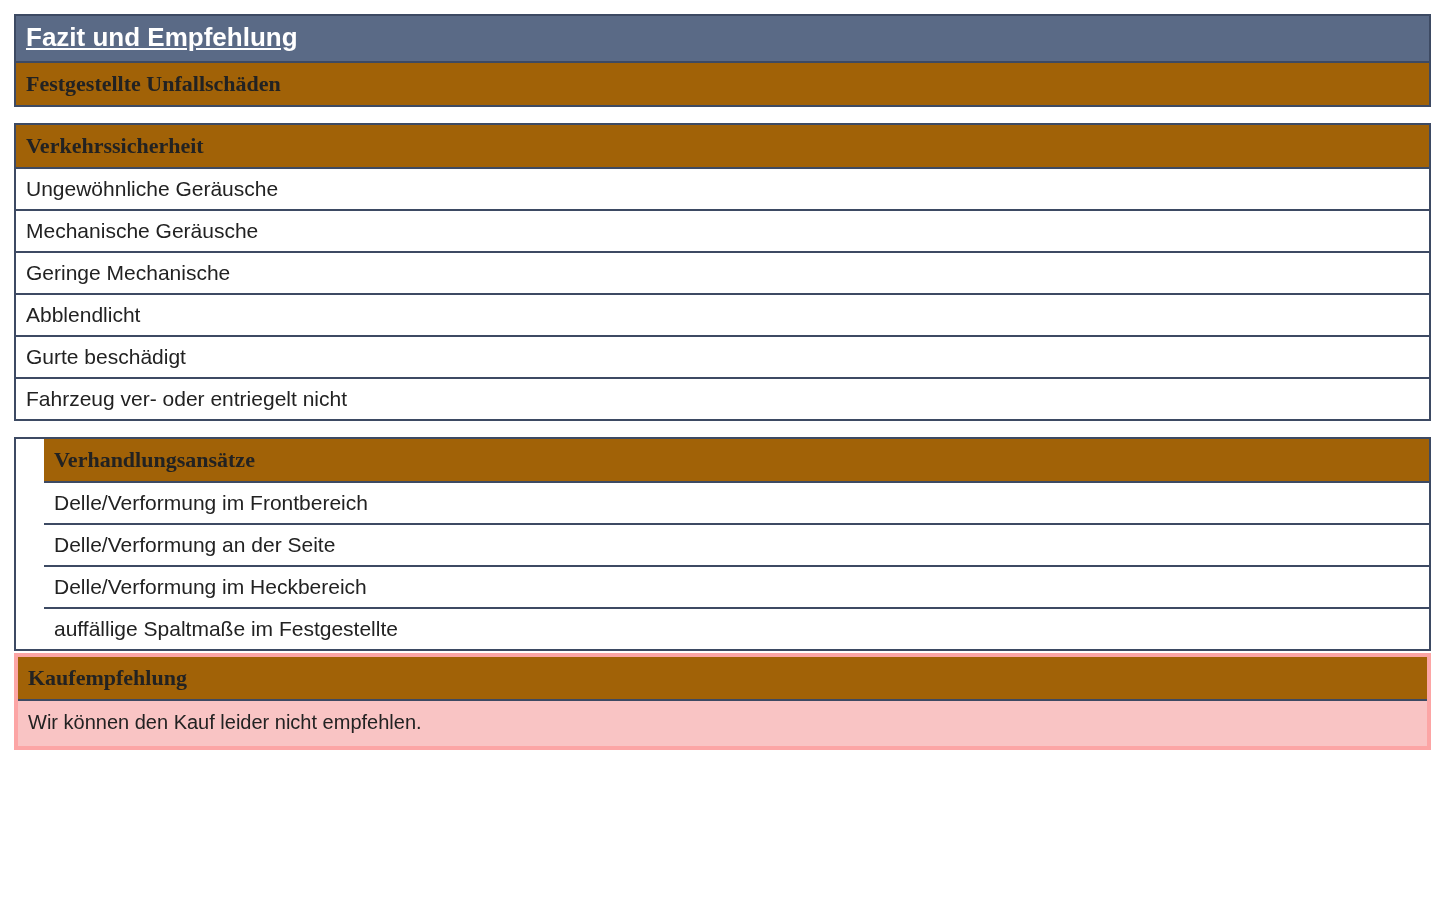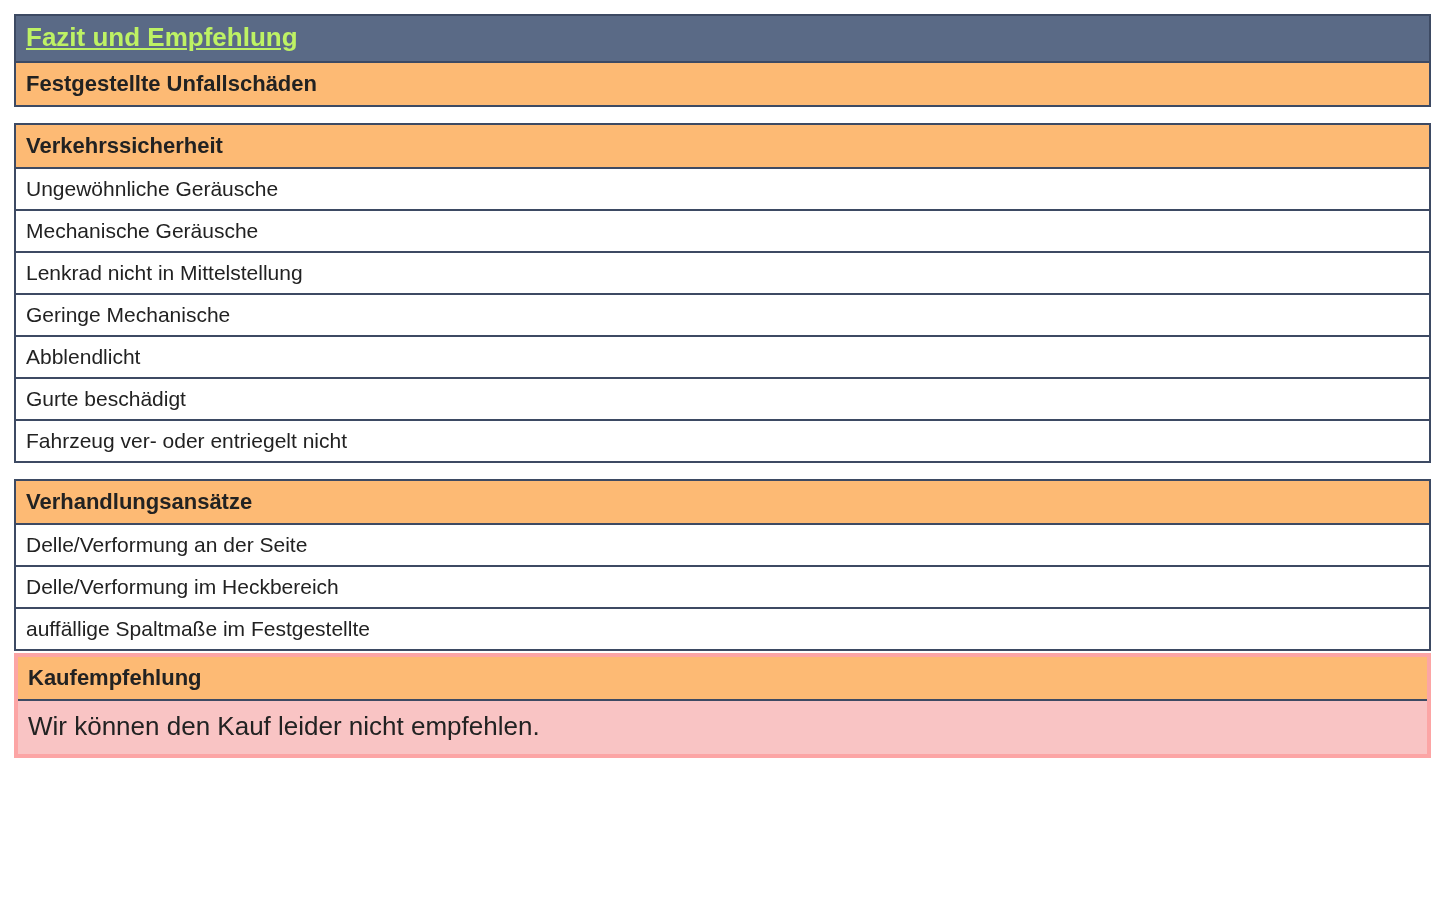--- a/index.html
+++ b/index.html
@@ -10,79 +10,80 @@
     width:1445px;
     padding:14px 14px 10px 14px;
     color:#222;
   }
   .section {
     border:2px solid #3d4a63;
     margin-bottom:16px;
   }
   .title-bar {
     background:#5a6a86;
-    color:#bef264;
+    color:#ffffff;
     font-size:26px;
     font-weight:700;
     text-decoration: underline;
     padding:6px 10px 8px 10px;
   }
   .sub-header {
-    background:#fdba74;
+    background:#a16207;
     color:#222;
     font-weight:700;
     font-size:22px;
     padding:8px 10px 8px 10px;
     border-top:2px solid #3d4a63;
+    font-family:Liberation Serif, serif;
   }
   .sub-header.first {
     border-top:none;
   }
   .row {
     background:#ffffff;
     padding:8px 10px;
     font-size:21px;
     border-top:2px solid #3d4a63;
   }
   .recommend-box {
     border:4px solid #fca5a5;
     margin-top:-4px;
   }
   .recommend-box .sub-header {
     border-top:none;
   }
   .recommend-text {
     background:#f9c4c4;
     color:#222;
-    font-size:26px;
+    font-size:20px;
     padding:10px 10px 12px 10px;
     border-top:2px solid #3d4a63;
   }
 </style>
 </head>
 <body>
 
 <div class="section">
   <div class="title-bar">Fazit und Empfehlung</div>
   <div class="sub-header">Festgestellte Unfallschäden</div>
 </div>
 
 <div class="section">
   <div class="sub-header first">Verkehrssicherheit</div>
   <div class="row">Ungewöhnliche Geräusche</div>
   <div class="row">Mechanische Geräusche</div>
-  <div class="row">Lenkrad nicht in Mittelstellung</div>
   <div class="row">Geringe Mechanische</div>
   <div class="row">Abblendlicht</div>
   <div class="row">Gurte beschädigt</div>
   <div class="row">Fahrzeug ver- oder entriegelt nicht</div>
 </div>
 
-<div class="section" style="margin-bottom:6px;">
+<div class="section" style="margin-bottom:6px;padding-left:28px;">
   <div class="sub-header first">Verhandlungsansätze</div>
+  <div class="row">Delle/Verformung im Frontbereich</div>
   <div class="row">Delle/Verformung an der Seite</div>
   <div class="row">Delle/Verformung im Heckbereich</div>
   <div class="row">auffällige Spaltmaße im Festgestellte</div>
 </div>
 
 <div class="recommend-box">
   <div class="sub-header">Kaufempfehlung</div>
   <div class="recommend-text">Wir können den Kauf leider nicht empfehlen.</div>
 </div>
 

